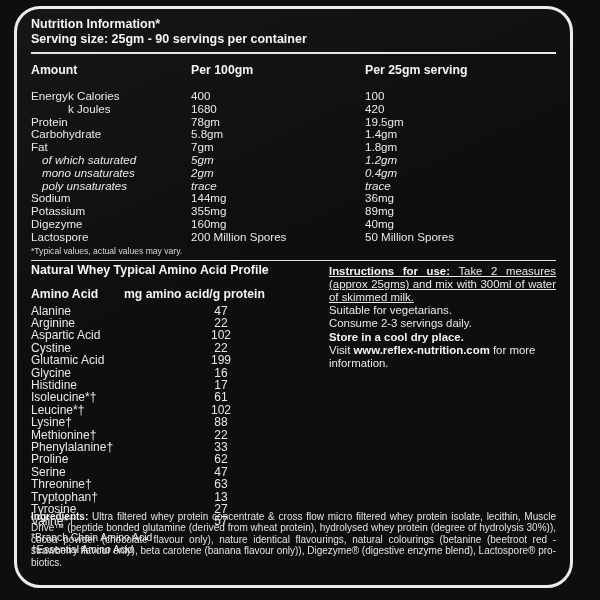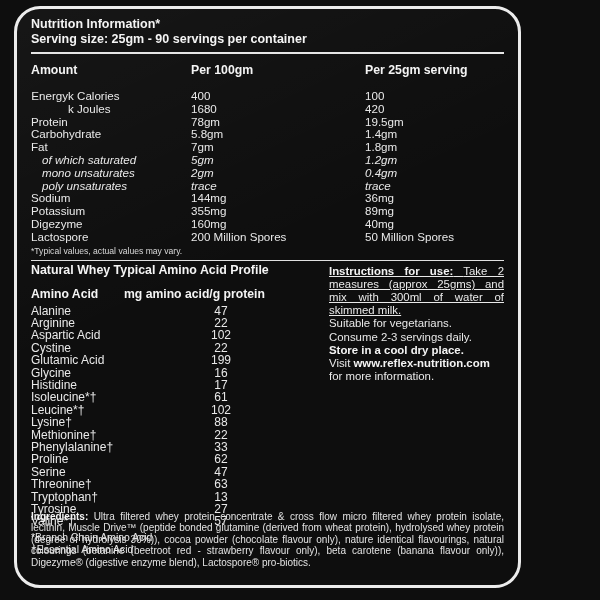--- a/index.html
+++ b/index.html
@@ -4,35 +4,35 @@
 <style>
   html,body{margin:0;padding:0;}
   body{
     width:600px;height:600px;position:relative;overflow:hidden;
     background:#0e0e0e;
     font-family:"Liberation Sans",sans-serif;
     color:#e9e9e9;
     -webkit-font-smoothing:antialiased;
   }
   .label{
-    position:absolute;left:14px;top:6px;width:507px;height:582px;
+    position:absolute;left:14px;top:6px;width:559px;height:582px;
     box-sizing:border-box;
     border:3px solid #ececec;border-radius:26px;
     padding:8px 14px 0 14px;
     background:linear-gradient(155deg, rgba(255,255,255,0.035), rgba(0,0,0,0) 45%);
   }
   .bold{font-weight:bold;color:#f4f4f4;}
   .title-block div{font-size:12.5px;font-weight:bold;line-height:15px;color:#f4f4f4;}
   .rule{border-top:2px solid #e6e6e6;margin-top:5px;}
   .rule2{border-top:1.5px solid #e0e0e0;margin-top:4px;}
 
   
   .ntr{display:grid;grid-template-columns:160px 174px 1fr;font-size:11.6px;line-height:12.8px;}
   .nt-head{font-size:12.3px;font-weight:bold;line-height:13px;margin:10px 0 13px 0;color:#f4f4f4;}
-  .pre{display:inline-block;width:37px;text-align:right;}
+  .pre{display:inline-block;width:37px;}
   .sub .c1{padding-left:11px;font-style:italic;}
   .sub .c2,.sub .c3{font-style:italic;}
   .foot-small{font-size:8.6px;line-height:10px;margin-top:2px;color:#d9d9d9;}
 
   
   .lower{display:flex;}
   .amino-col{flex:0 0 298px;width:298px;}
   .amino-title{font-size:12.4px;font-weight:bold;line-height:14px;margin-top:2px;color:#f4f4f4;}
   .amino-head{display:flex;font-size:12.2px;font-weight:bold;line-height:13px;margin-top:11px;color:#f4f4f4;}
   .amino-head .h1{width:93px;}

